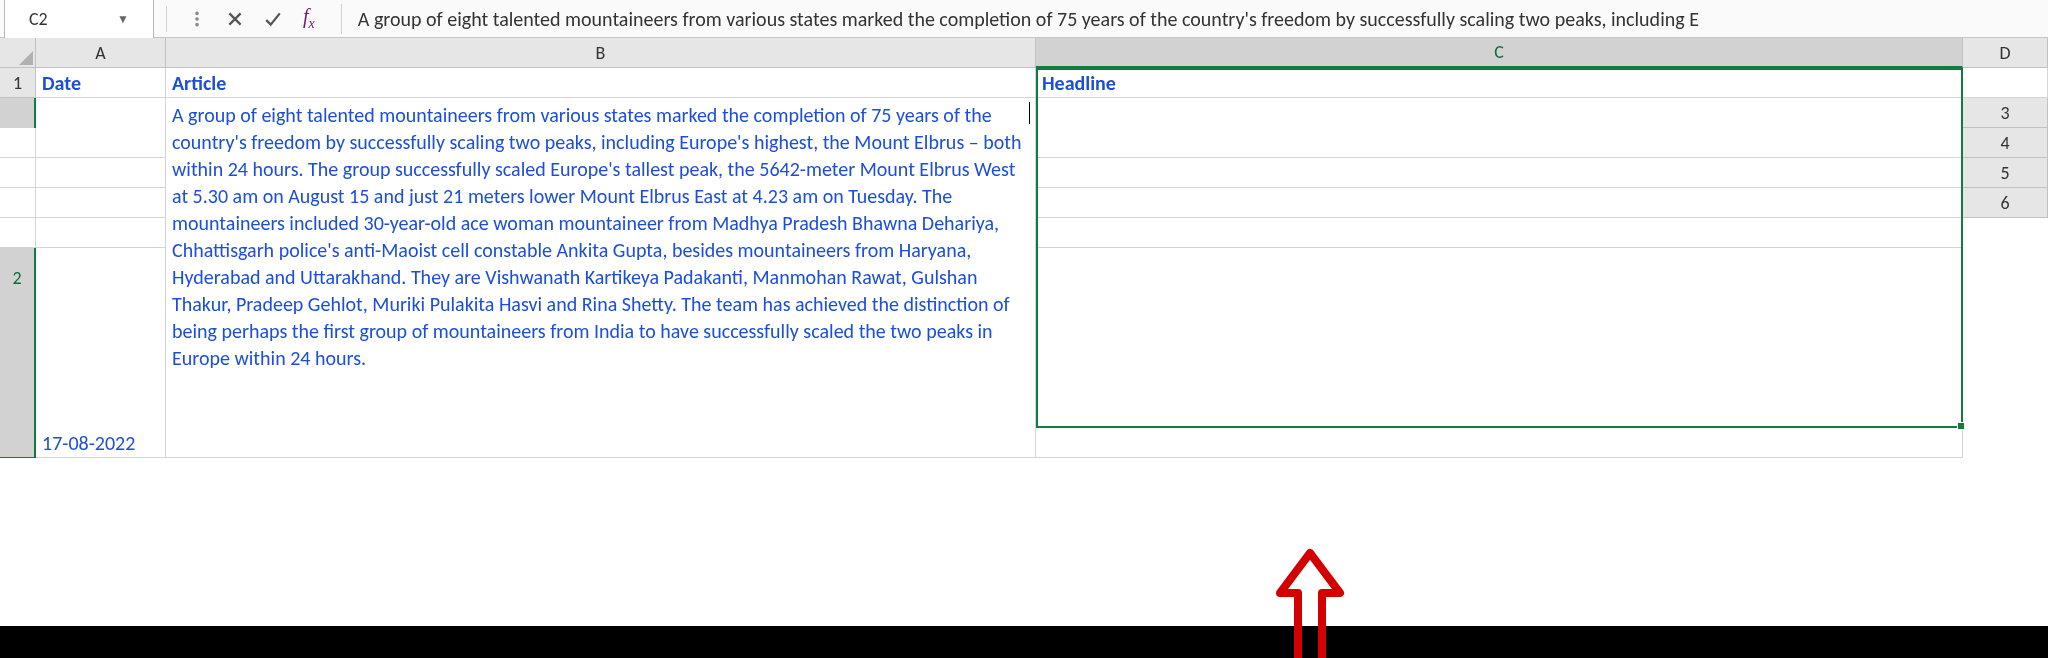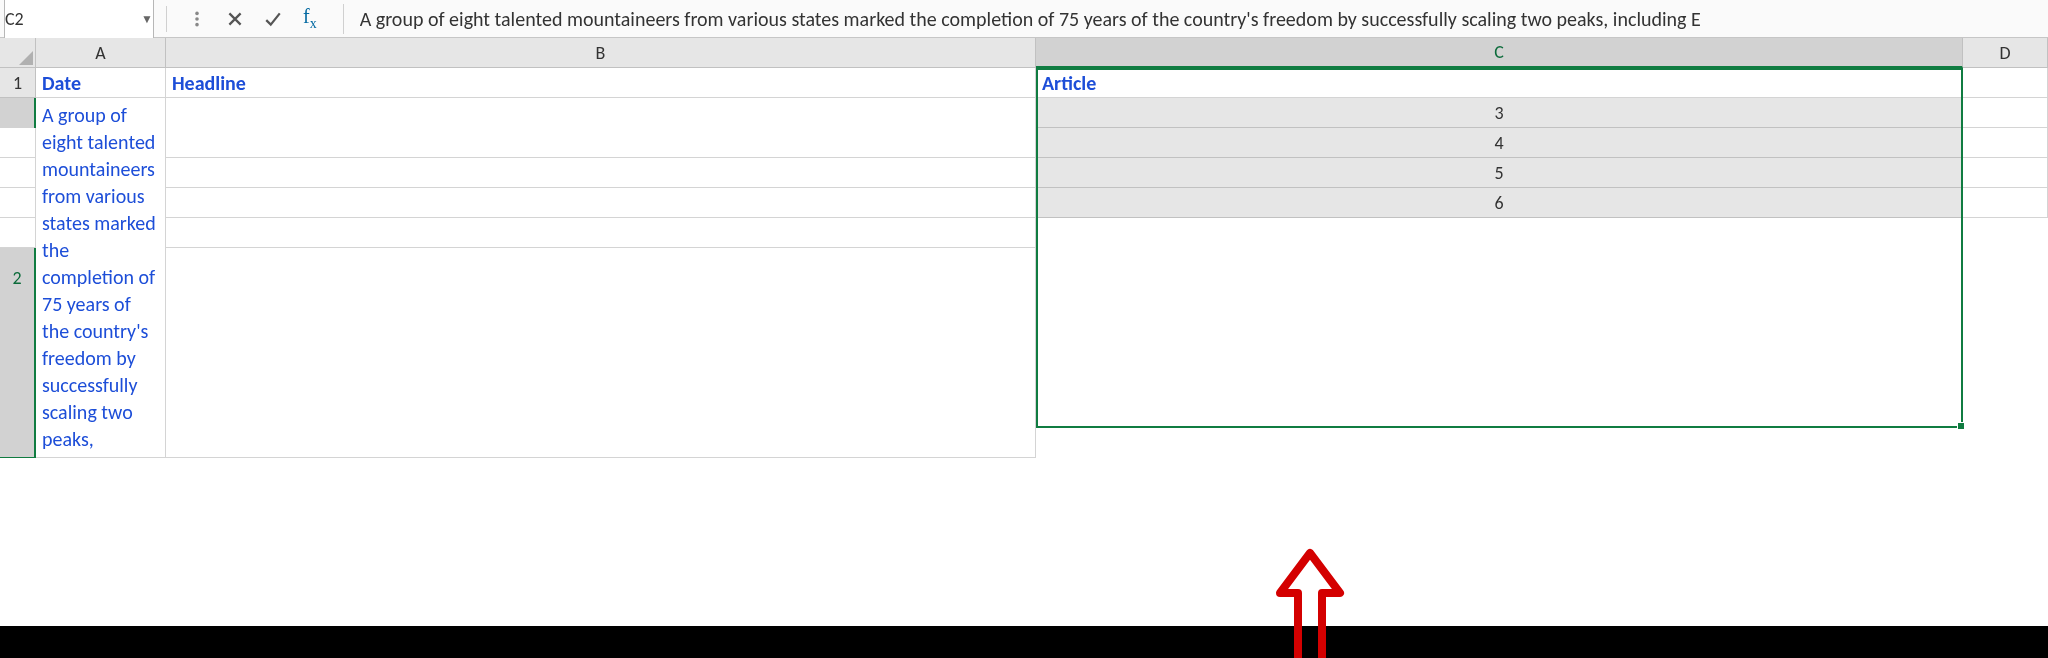--- a/index.html
+++ b/index.html
@@ -16,33 +16,33 @@
     gap: 6px;
   }
   .name-box {
     width: 150px;
     height: 40px;
     border: 1px solid #b7b7b7;
     background: #fff;
     display: flex;
     align-items: center;
     justify-content: space-between;
-    padding: 0 0;
+    padding: 0 24px;
     font-size: 18px;
     color: #333;
   }
   .name-box .caret {
     font-size: 12px;
     color: #666;
   }
   .fb-sep { width: 1px; height: 26px; background: #d0d0d0; margin: 0 8px 0 6px; }
   .fb-icons { display: flex; align-items: center; gap: 18px; padding: 0 6px; }
   .fb-icons .ic { width: 20px; height: 20px; display:flex; align-items:center; justify-content:center; color:#555; }
   .fb-icons .ic svg { width: 18px; height: 18px; }
-  .fx-label { font-family: "Times New Roman", serif; font-size: 20px; color: #0369a1; padding: 0 4px 0 2px; }
+  .fx-label { font-style: italic; font-family: "Times New Roman", serif; font-size: 20px; color: #701a75; padding: 0 4px 0 2px; }
   .fb-sep2 { width: 1px; height: 30px; background: #d0d0d0; margin: 0 10px; }
   .formula-input {
     flex: 1;
     height: 30px;
     display: flex;
     align-items: center;
     font-size: 20px;
     color: #333;
     white-space: nowrap;
     overflow: hidden;
@@ -199,29 +199,32 @@
   <div class="corner"></div>
   <div class="col-header">A</div>
   <div class="col-header">B</div>
   <div class="col-header active">C</div>
   <div class="col-header">D</div>
 
   <div class="row-header">1</div>
   <div class="cell header-row">
       <span>Date</span>
     </div>
+  <div class="cell header-row c-col">
+      <span>Article</span>
+    </div>
   <div class="cell header-row">
       <span>Headline</span>
     </div>
-  <div class="cell header-row c-col">
-      <span>Article</span>
-    </div>
   <div class="cell header-row"></div>
 
   <div class="row-header active" style="grid-row: span 1; height:360px;">2</div>
+  <div class="cell" style="height:360px;">
+      <span>17-08-2022</span>
+    </div>
   <div class="cell c2" style="height:360px; position:relative;">
     <span>A group of eight talented mountaineers from various states marked the completion of 75 years of the country's freedom by successfully scaling two peaks, including Europe's highest, the Mount Elbrus – both within 24 hours. The group successfully scaled Europe's tallest peak, the 5642-meter Mount Elbrus West at 5.30 am on August 15 and just 21 meters lower Mount Elbrus East at 4.23 am on Tuesday. The mountaineers included 30-year-old ace woman mountaineer from Madhya Pradesh Bhawna Dehariya, Chhattisgarh police's anti-Maoist cell constable Ankita Gupta, besides mountaineers from Haryana, Hyderabad and Uttarakhand. They are Vishwanath Kartikeya Padakanti, Manmohan Rawat, Gulshan Thakur, Pradeep Gehlot, Muriki Pulakita Hasvi and Rina Shetty. The team has achieved the distinction of being perhaps the first group of mountaineers from India to have successfully scaled the two peaks in Europe within 24 hours.</span>
       <span class="caret-blink"></span>
   </div>
   <div class="cell" style="height:360px;"></div>
 
   <div class="row-header">3</div>
   <div class="cell"></div>
   <div class="cell"></div>
   <div class="cell"></div>

